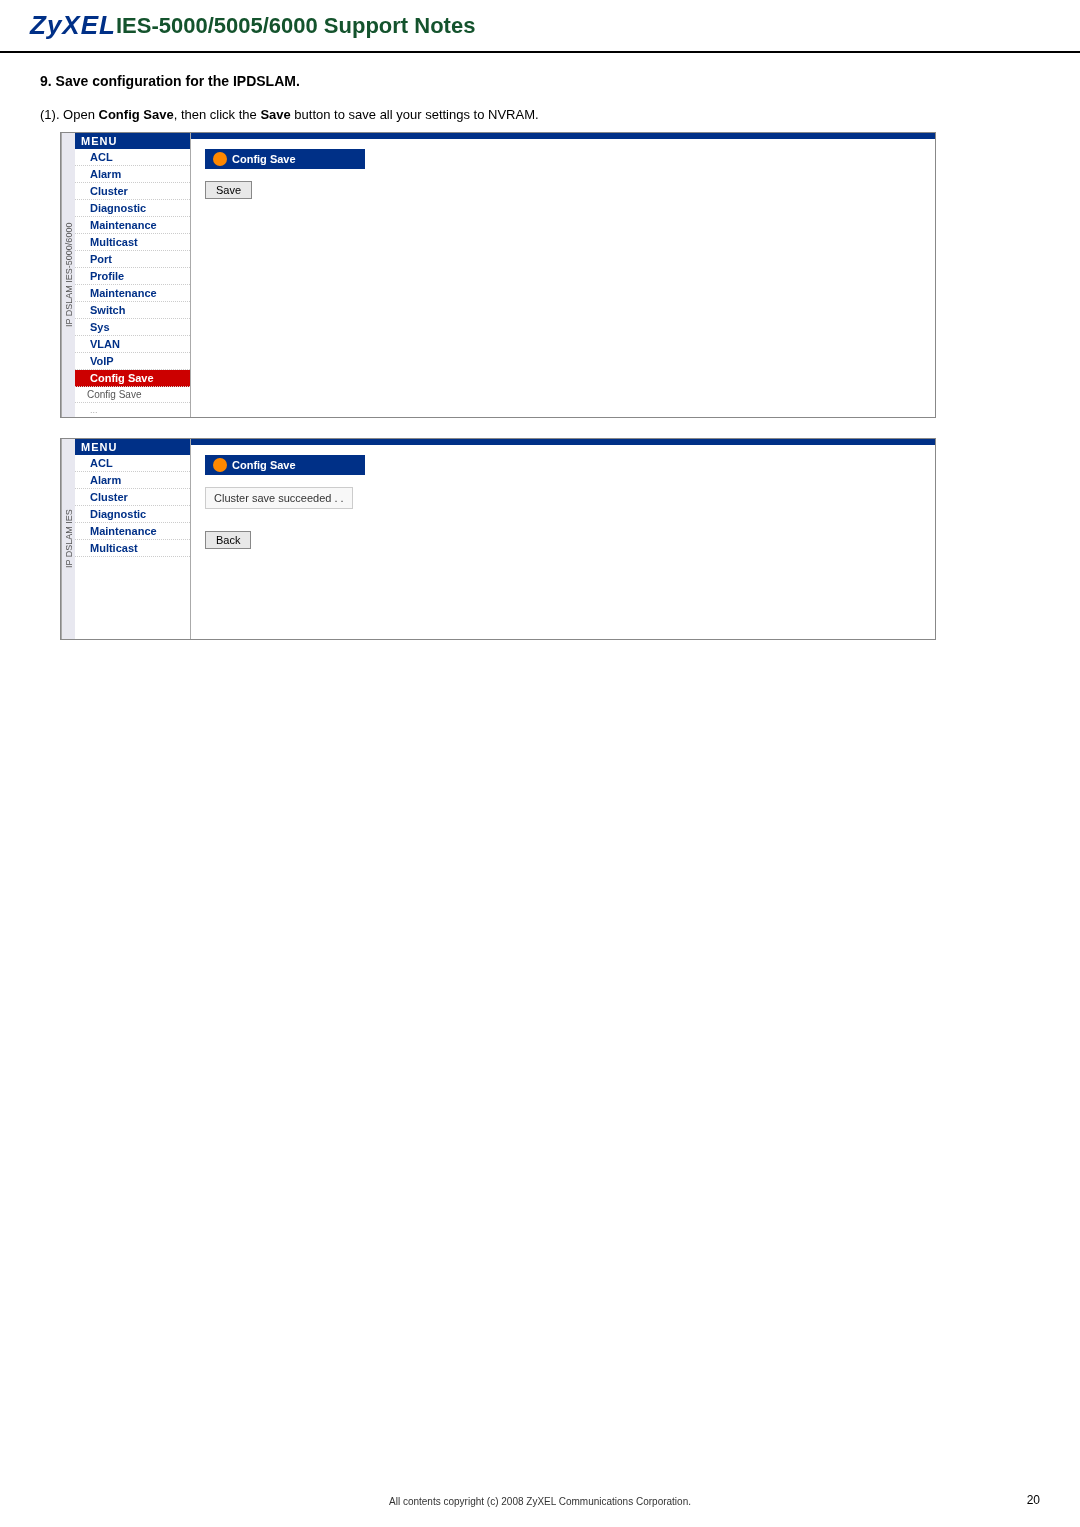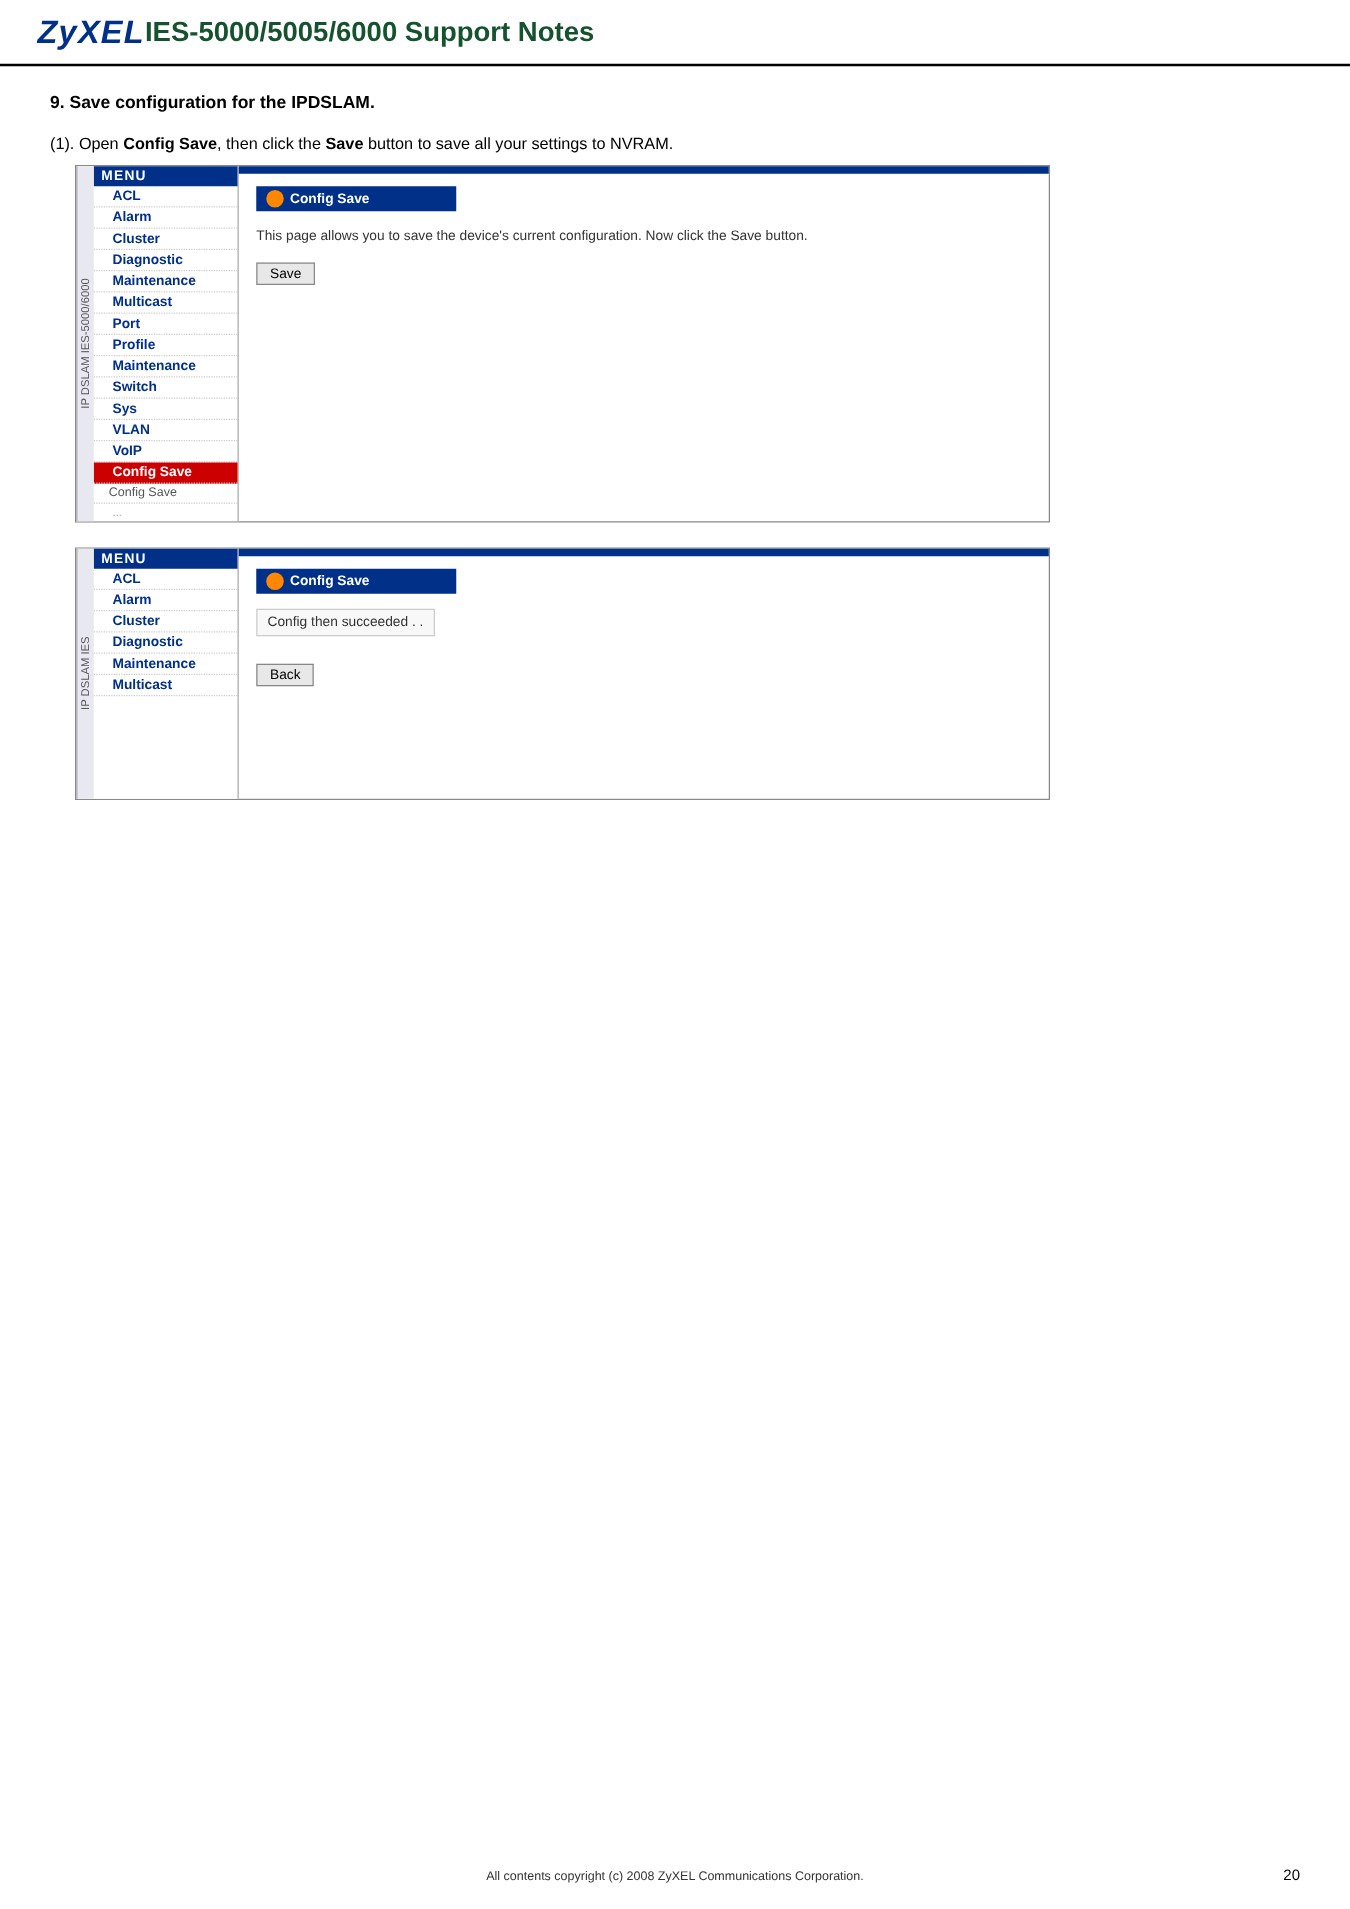--- a/index.html
+++ b/index.html
@@ -54,21 +54,21 @@
     .instruction-text strong {
       font-weight: bold;
     }
 
     
     .panel {
       border: 1px solid #888;
       display: flex;
       margin-bottom: 20px;
       background: #fff;
-      width: 780px;
+      width: 876px;
       margin-left: 20px;
     }
 
     
     .sidebar {
       width: 130px;
       background: #fff;
       border-right: 1px solid #aaa;
       flex-shrink: 0;
     }
@@ -254,21 +254,20 @@
       </div>
     </div>
 
     <div class="panel-main">
       <div class="panel-topbar"></div>
       <div class="panel-content">
         <div class="config-save-bar">
           <span class="config-save-icon"></span>
           <span>Config Save</span>
         </div>
-        <div class="panel-desc">This page allows you to save the device's current configuration. Now click the Save button.</div>
         <button class="btn btn-save">Save</button>
       </div>
     </div>
   </div>
 
 
   <div class="panel">
 
     <div class="sidebar">
       <div style="display:flex; height:100%;">
@@ -288,21 +287,21 @@
     </div>
 
     <div class="panel-main">
       <div class="panel-topbar"></div>
       <div class="panel-content">
         <div class="config-save-bar">
           <span class="config-save-icon"></span>
           <span>Config Save</span>
         </div>
         <div style="margin-bottom:12px;">
-          <span class="success-text">Config then succeeded . .</span>
+          <span class="success-text">Cluster save succeeded . .</span>
         </div>
         <button class="btn">Back</button>
       </div>
     </div>
   </div>
 
 </div>
 
 <div class="footer">All contents copyright (c) 2008 ZyXEL Communications Corporation.</div>
 <div class="page-number">20</div>

